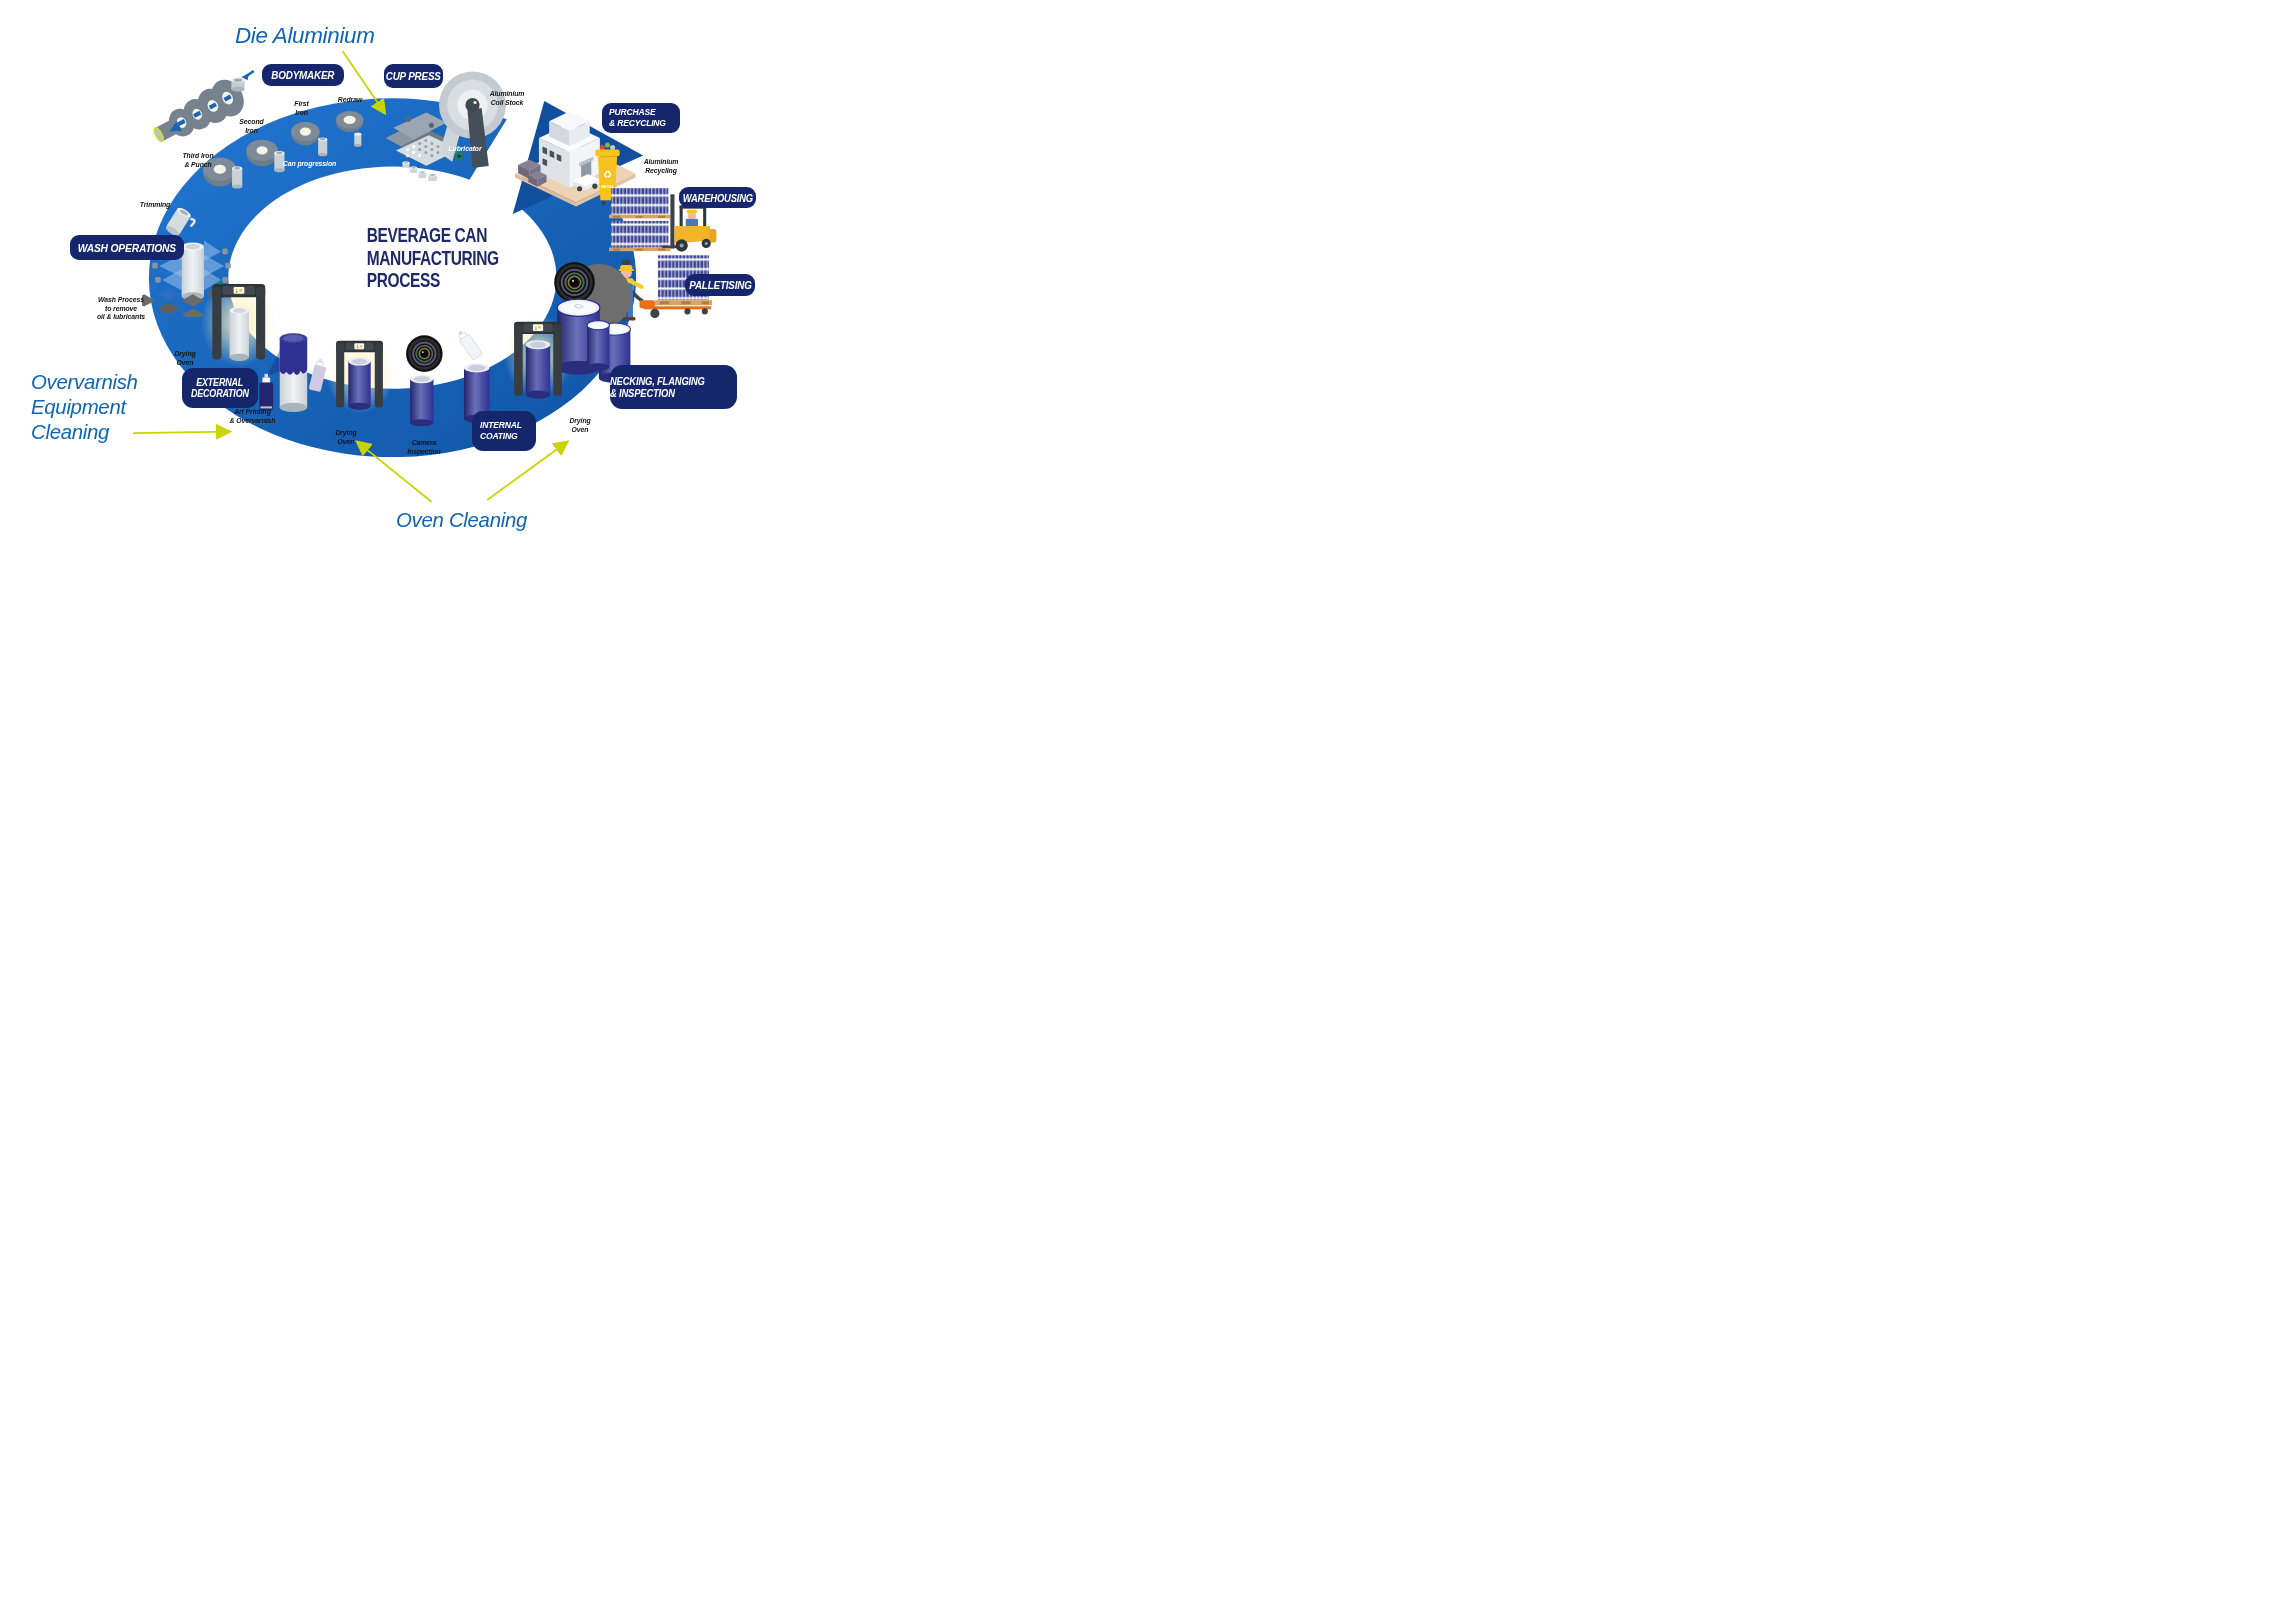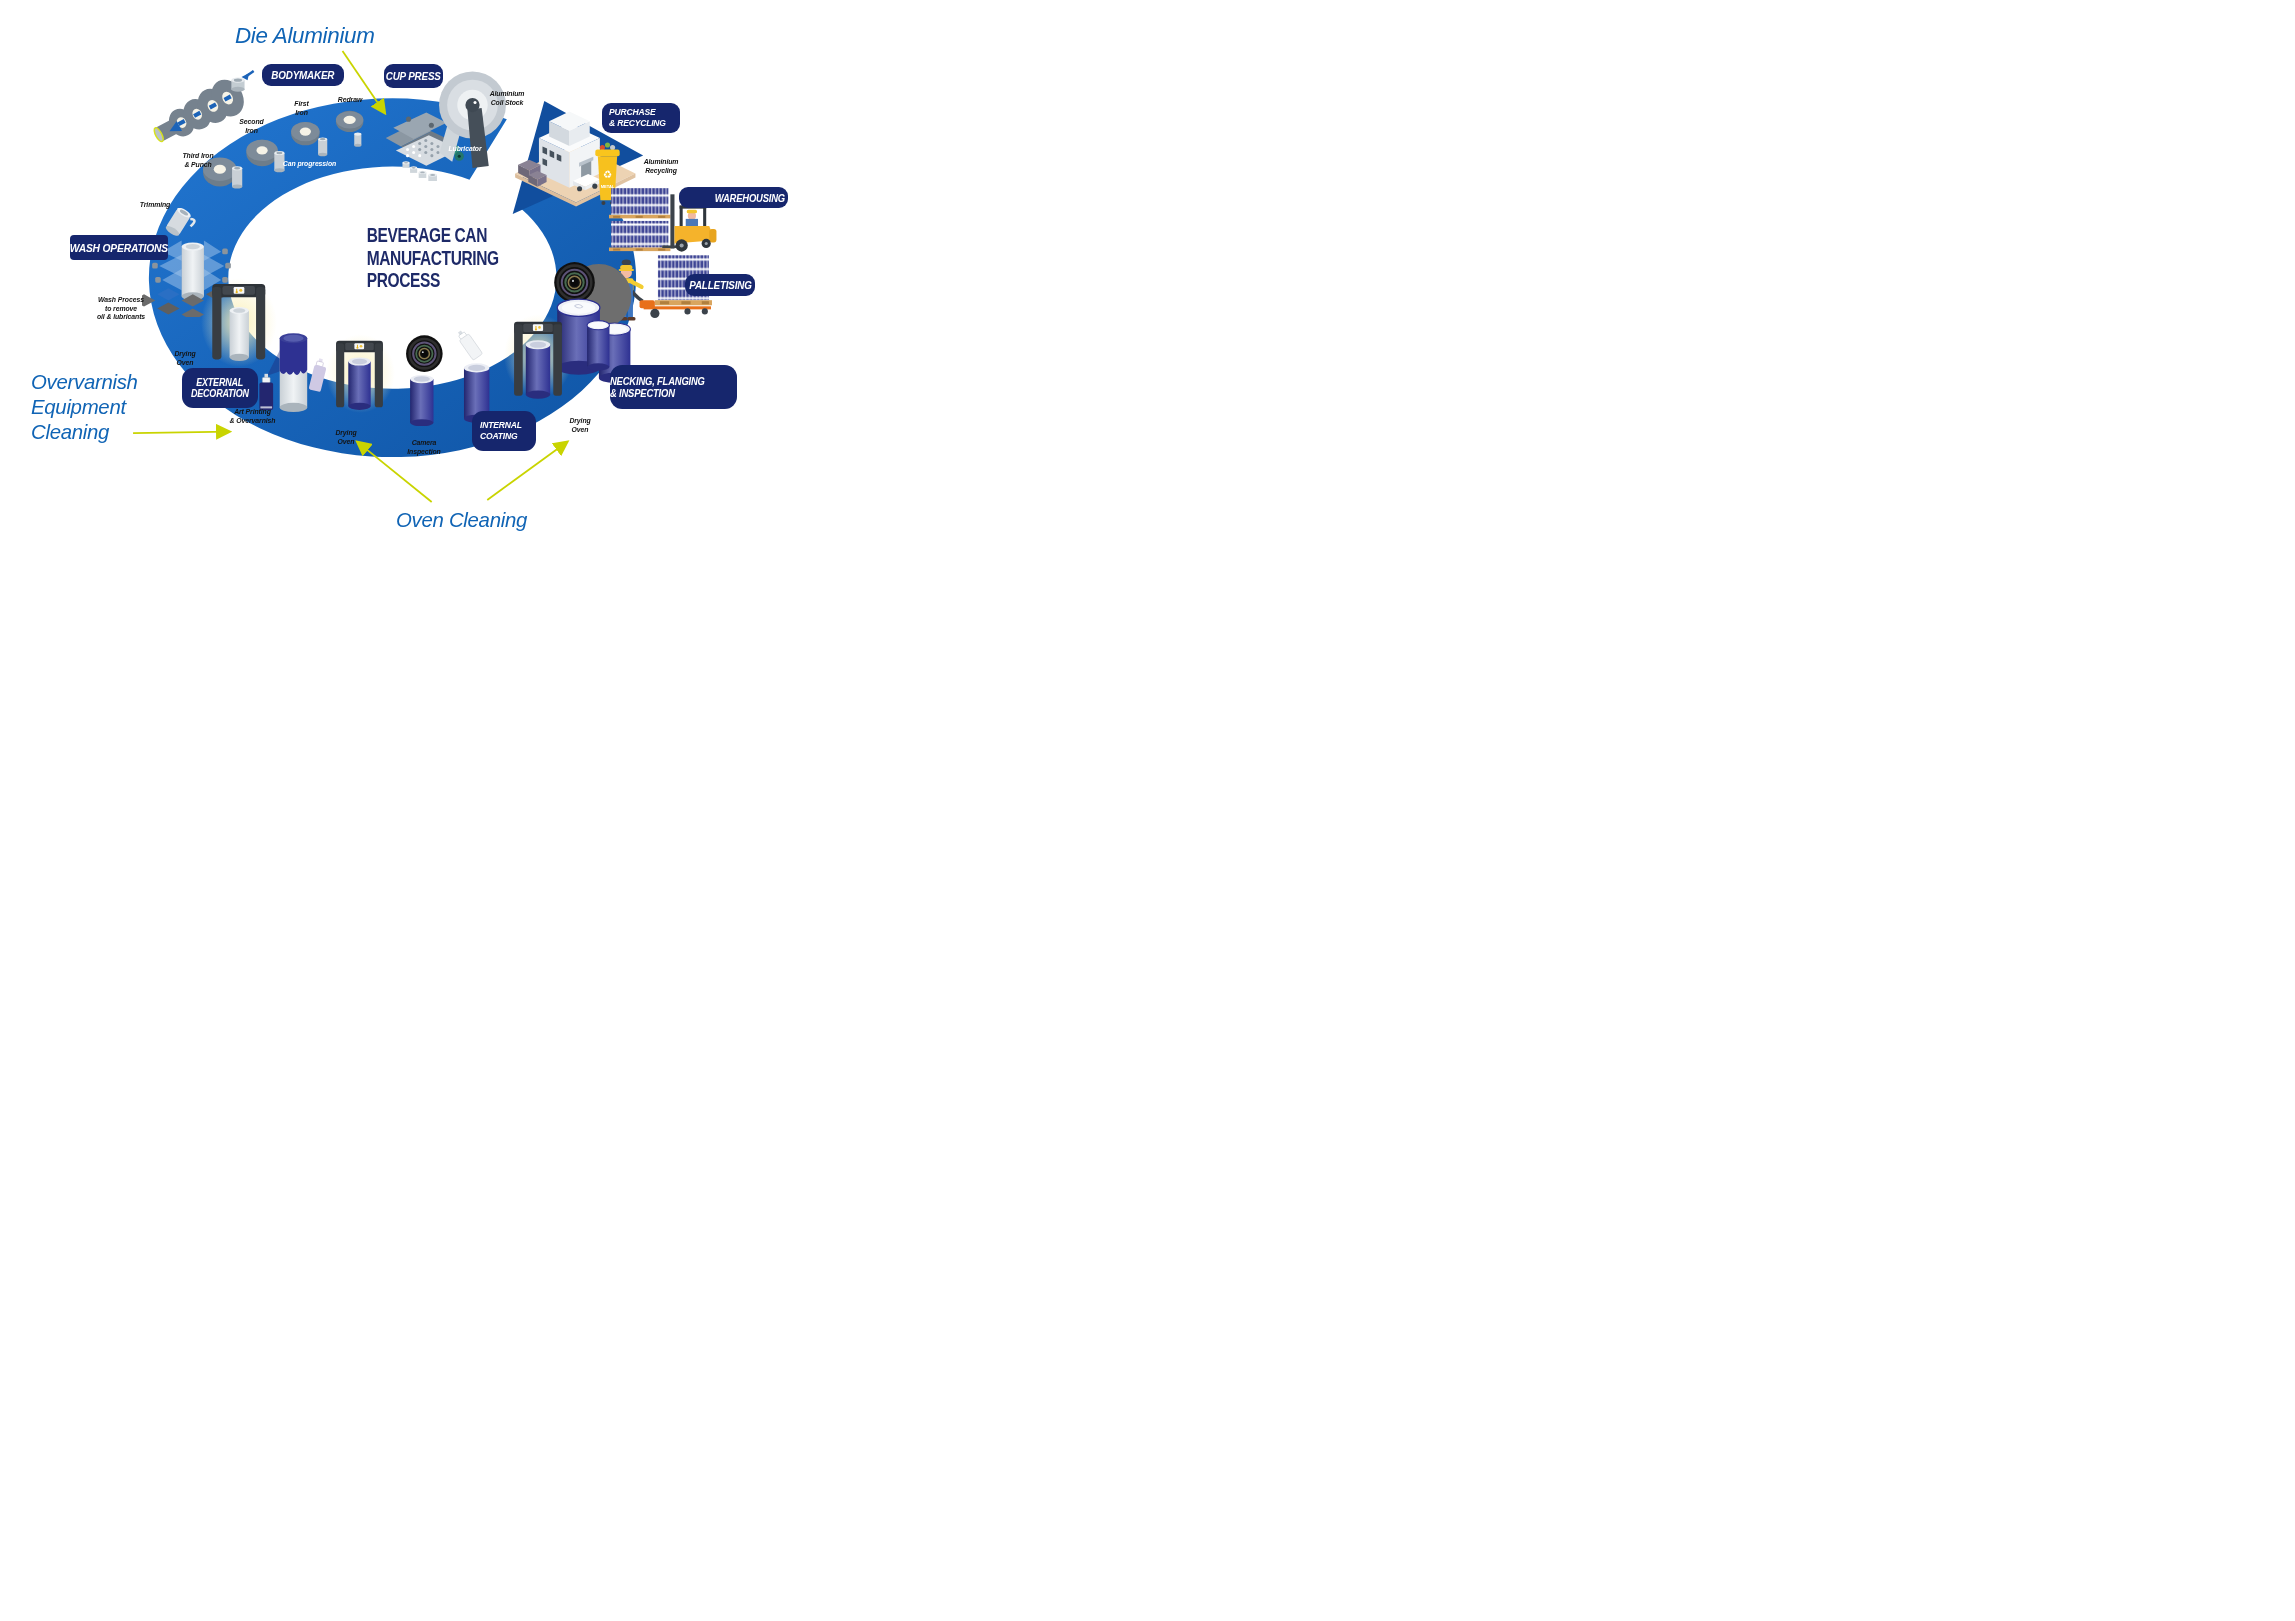--- a/index.html
+++ b/index.html
@@ -466,39 +466,39 @@
   <div class="badge" style="left:262px;top:64px;width:82px;height:22px;font-size:11.2px;">
     <span>BODYMAKER</span>
   </div>
   <div class="badge" style="left:384px;top:64px;width:59px;height:24px;font-size:11.2px;">
     <span>CUP PRESS</span>
   </div>
   <div class="badge left" style="left:602px;top:103px;width:78px;height:30px;font-size:9.7px;padding-left:7.1px;box-sizing:border-box;">
     <span>PURCHASE</span>
     <span>&amp; RECYCLING</span>
   </div>
-  <div class="badge" style="left:679px;top:187px;width:77px;height:21.4px;font-size:10.7px;padding-left:32px;">
+  <div class="badge" style="left:679px;top:187px;width:77px;height:21.4px;font-size:10.7px;">
     <span>WAREHOUSING</span>
   </div>
   <div class="badge" style="left:685px;top:274px;width:70px;height:22px;font-size:11.2px;">
     <span>PALLETISING</span>
   </div>
   <div class="badge left" style="left:610px;top:365px;width:127px;height:44px;font-size:10.7px;border-radius:12.2px;padding-left:0;box-sizing:border-box;">
     <span>NECKING, FLANGING</span>
     <span>&amp; INSPECTION</span>
   </div>
   <div class="badge left" style="left:472px;top:411px;width:64px;height:40px;font-size:9.7px;border-radius:11.2px;padding-left:8.2px;box-sizing:border-box;">
     <span>INTERNAL</span>
     <span>COATING</span>
   </div>
   <div class="badge" style="left:182px;top:368px;width:76px;height:40px;font-size:10.2px;border-radius:11.2px;">
     <span>EXTERNAL</span>
     <span>DECORATION</span>
   </div>
-  <div class="badge" style="left:70px;top:235px;width:98px;height:24.5px;font-size:11.7px;border-radius:4px;">
+  <div class="badge" style="left:70px;top:235px;width:114px;height:24.5px;font-size:11.7px;border-radius:9px;">
     <span>WASH OPERATIONS</span>
   </div>
 
   <div class="title">
     <span>BEVERAGE CAN</span>
     <span>MANUFACTURING</span>
     <span>PROCESS</span>
   </div>
 
   <div class="lbl" style="left:236px;top:118px;width:31px;">

